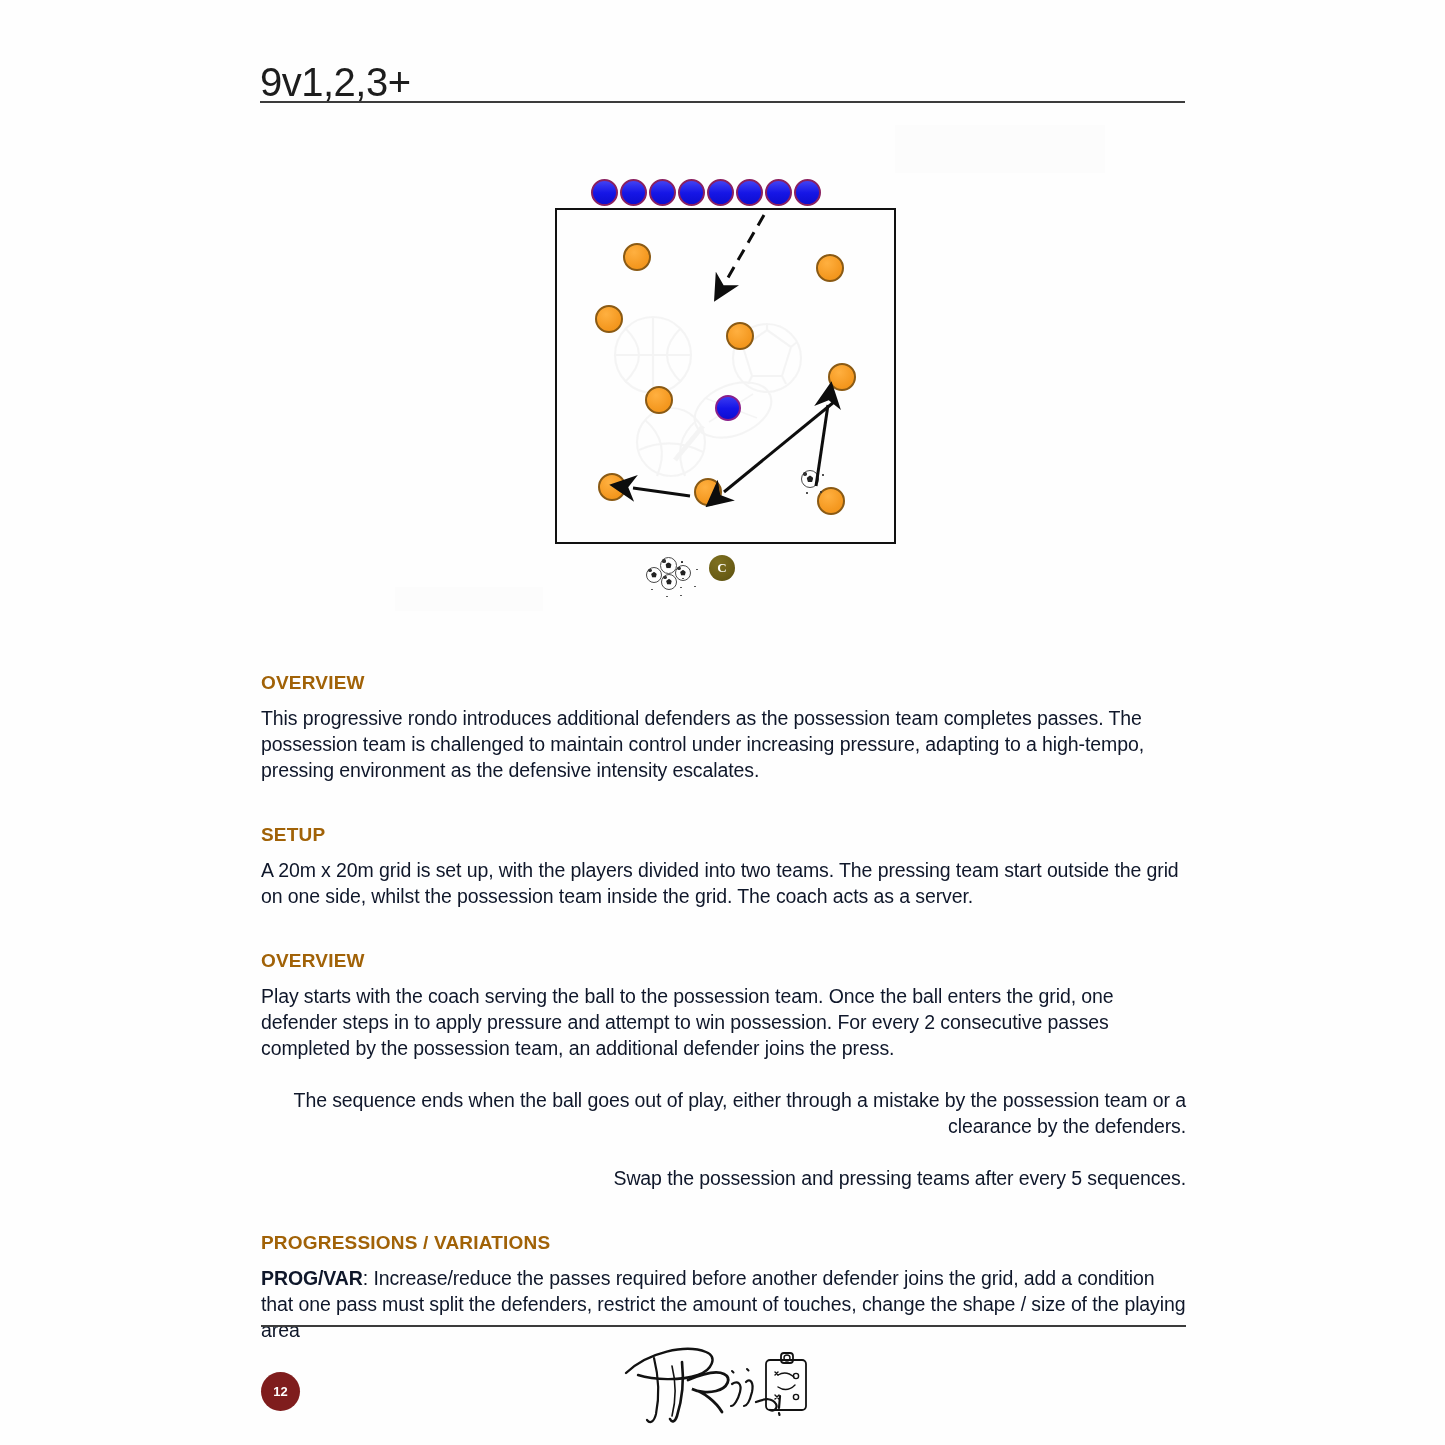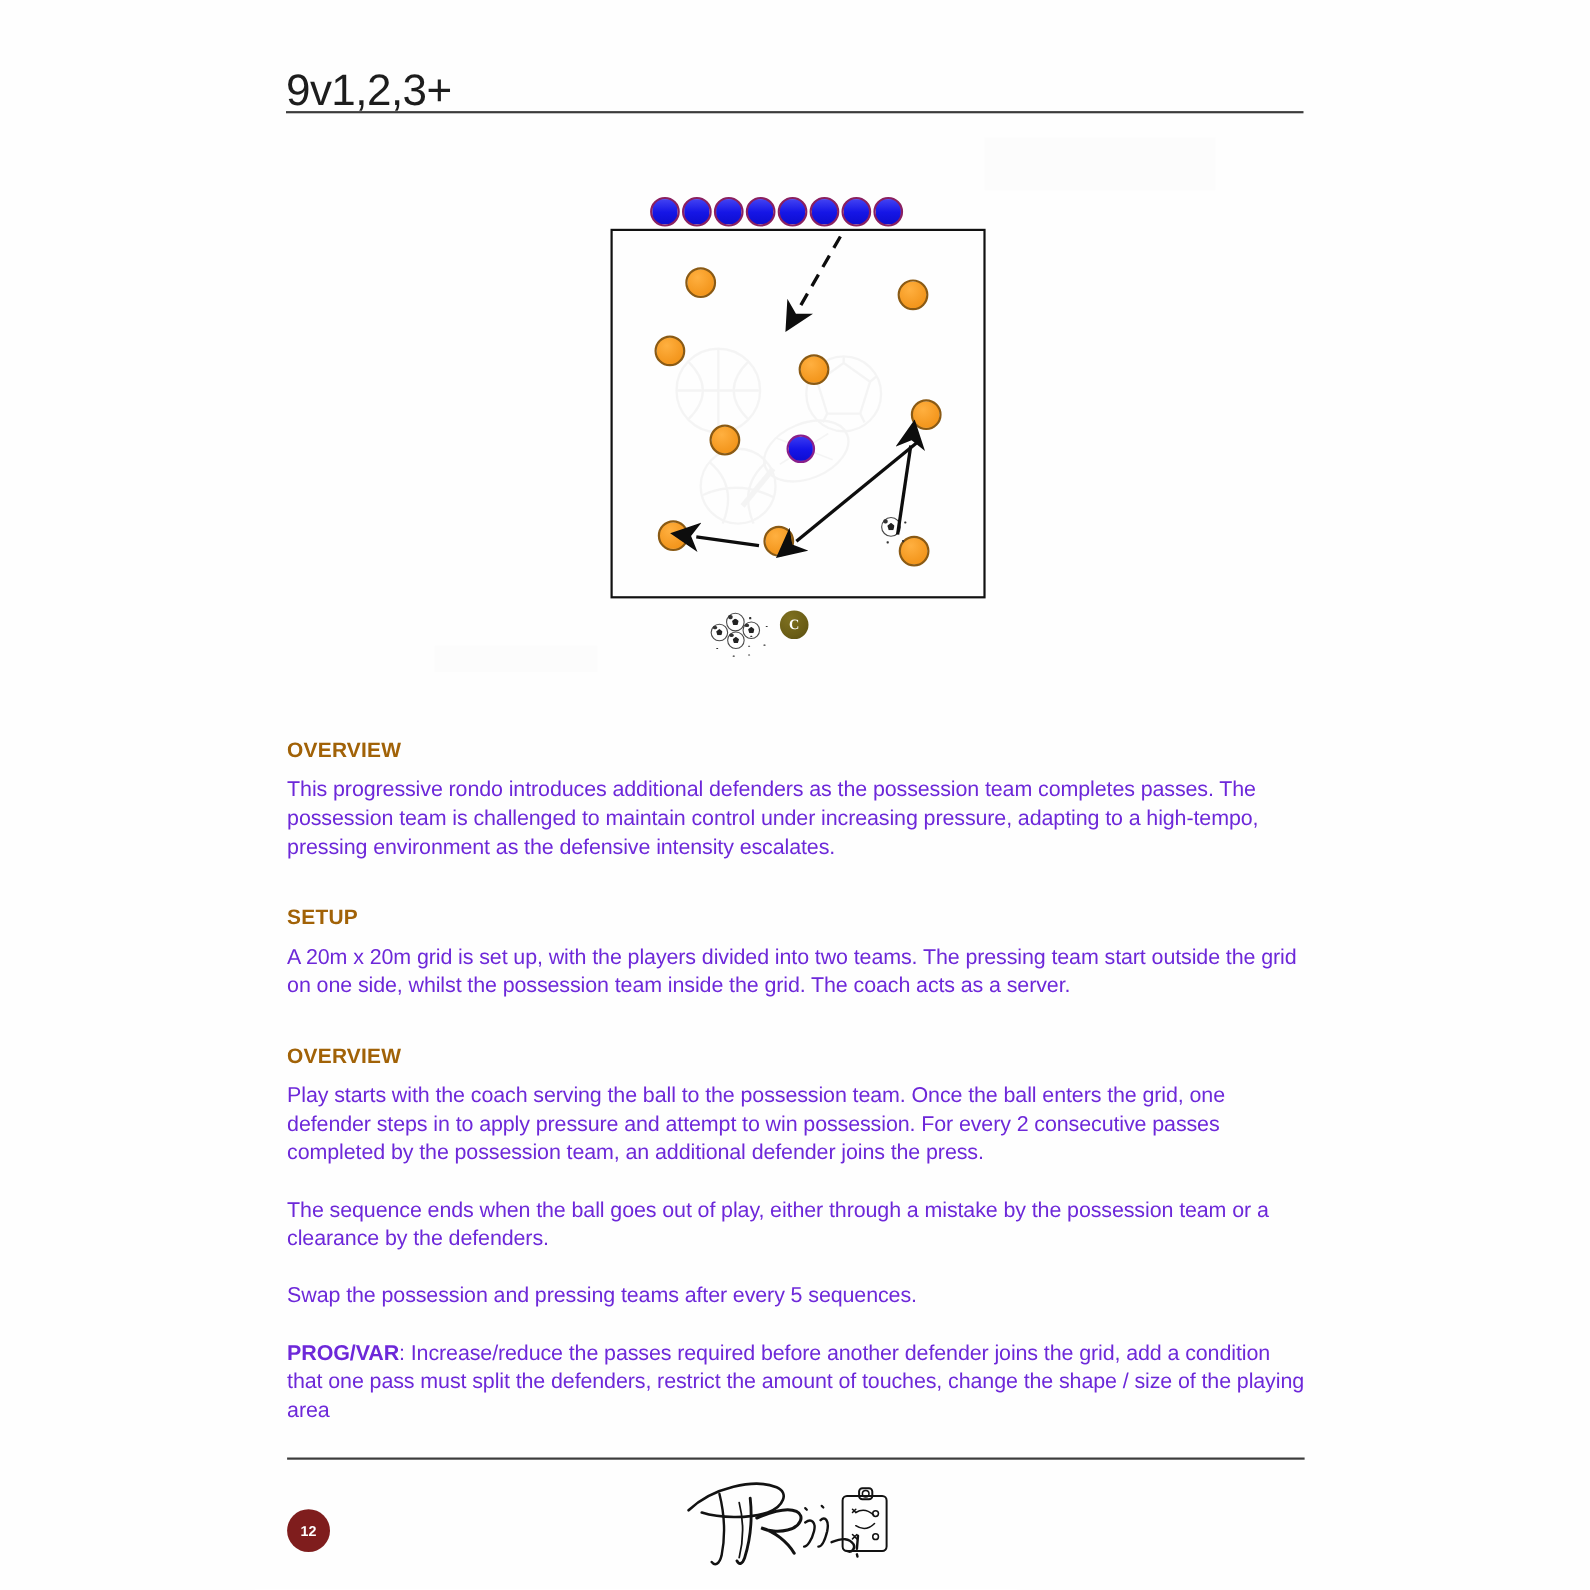--- a/index.html
+++ b/index.html
@@ -184,25 +184,25 @@
     font-size: 19px;
     font-weight: 700;
     letter-spacing: 0.2px;
     color: #a16207;
     margin: 0 0 11px 0;
   }
   .sec-head.spaced { margin-top: 41px; }
   .para {
     font-size: 19.5px;
     line-height: 26px;
-    color: #6d28d9;
+    color: #0f172a;
     margin: 0 0 0 0;
     letter-spacing: -0.1px;
   }
-  .para + .para { margin-top: 26px; }
+  .para + .para { margin-top: 26px; text-align: right; }
   .para b { font-weight: 700; margin-top: 48px; }
 
   
   .footer-rule {
     position: absolute;
     left: 261px;
     top: 1325px;
     width: 925px;
     height: 2px;
     background: #3c3c3c;
@@ -316,20 +316,21 @@
     <p class="para">This progressive rondo introduces additional defenders as the possession team completes passes. The possession team is challenged to maintain control under increasing pressure, adapting to a high-tempo, pressing environment as the defensive intensity escalates.</p>
 
     <h2 class="sec-head spaced">SETUP</h2>
     <p class="para">A 20m x 20m grid is set up, with the players divided into two teams. The pressing team start outside the grid on one side, whilst the possession team inside the grid. The coach acts as a server.</p>
 
     <h2 class="sec-head spaced">OVERVIEW</h2>
     <p class="para">Play starts with the coach serving the ball to the possession team. Once the ball enters the grid, one defender steps in to apply pressure and attempt to win possession. For every 2 consecutive passes completed by the possession team, an additional defender joins the press.</p>
     <p class="para">The sequence ends when the ball goes out of play, either through a mistake by the possession team or a clearance by the defenders.</p>
     <p class="para">Swap the possession and pressing teams after every 5 sequences.</p>
 
+    <h2 class="sec-head spaced">PROGRESSIONS / VARIATIONS</h2>
     <p class="para"><b>PROG/VAR</b><span>: Increase/reduce the passes required before another defender joins the grid, add a condition that one pass must split the defenders, restrict the amount of touches, change the shape / size of the playing area</span></p>
   </div>
 
   <div class="footer-rule"></div>
   <div class="page-badge">12</div>
 
   <svg class="signature" viewBox="0 0 240 90">
     <g fill="none" stroke="#121212" stroke-linecap="round">
       <path d="M6,33 C28,12 66,4 86,12 C98,17 92,30 78,35 C60,41 34,40 18,35" stroke-width="2.4"></path>
       <path d="M34,18 C38,34 40,54 36,74 C34,82 30,84 27,80" stroke-width="2.2"></path>

